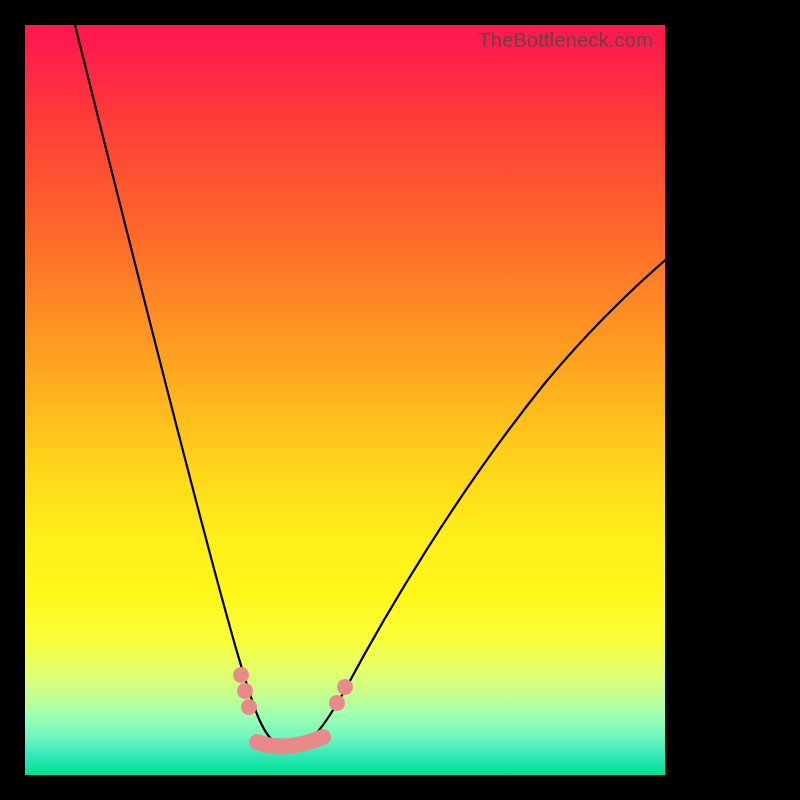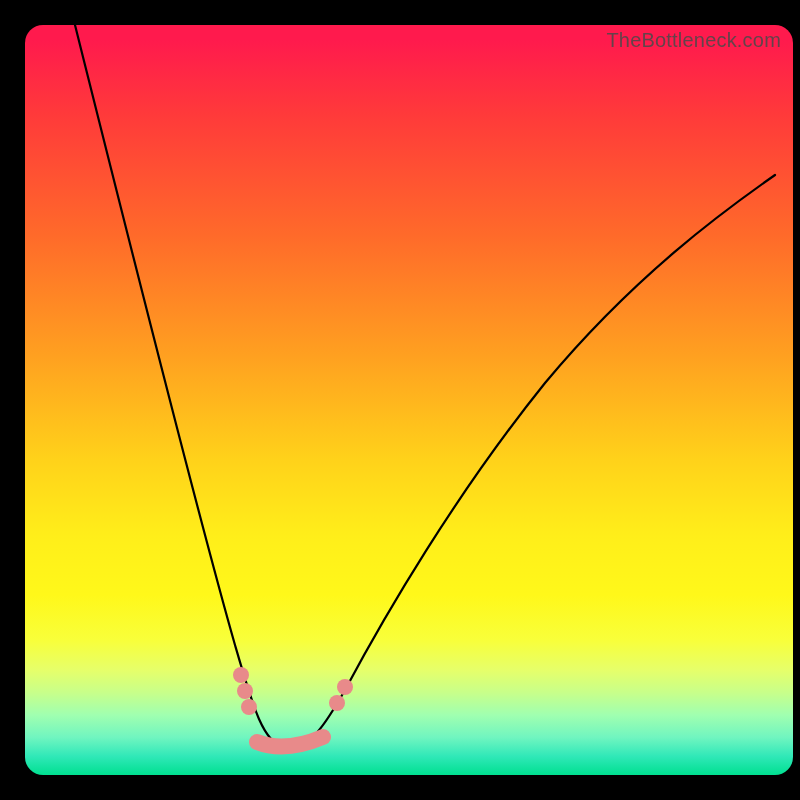--- a/index.html
+++ b/index.html
@@ -8,41 +8,40 @@
     width: 800px;
     height: 800px;
     background: #000;
     overflow: hidden;
     font-family: Arial, Helvetica, sans-serif;
   }
   .frame {
     position: absolute;
     left: 25px;
     top: 25px;
-    width: 768px;
+    width: 640px;
     height: 750px;
     background: linear-gradient(
       to bottom,
       #ff1a4d 0%,
       #ff1a4d 2%,
       #ff3a3a 12%,
       #ff6a2a 28%,
       #ffa020 44%,
       #ffd21a 58%,
       #ffee1a 68%,
       #fff81a 76%,
       #f8ff3a 82%,
       #e6ff6a 86%,
       #c8ff8a 89%,
       #a0ffb0 92%,
       #70f5c0 95%,
       #30e8b8 97.5%,
       #00e090 100%
     );
-    border-radius: 18px;
   }
   .watermark {
     position: absolute;
     top: 4px;
     right: 12px;
     color: #4a4a4a;
     opacity: 0.85;
     font-size: 20px;
     font-weight: 500;
     letter-spacing: 0.2px;

